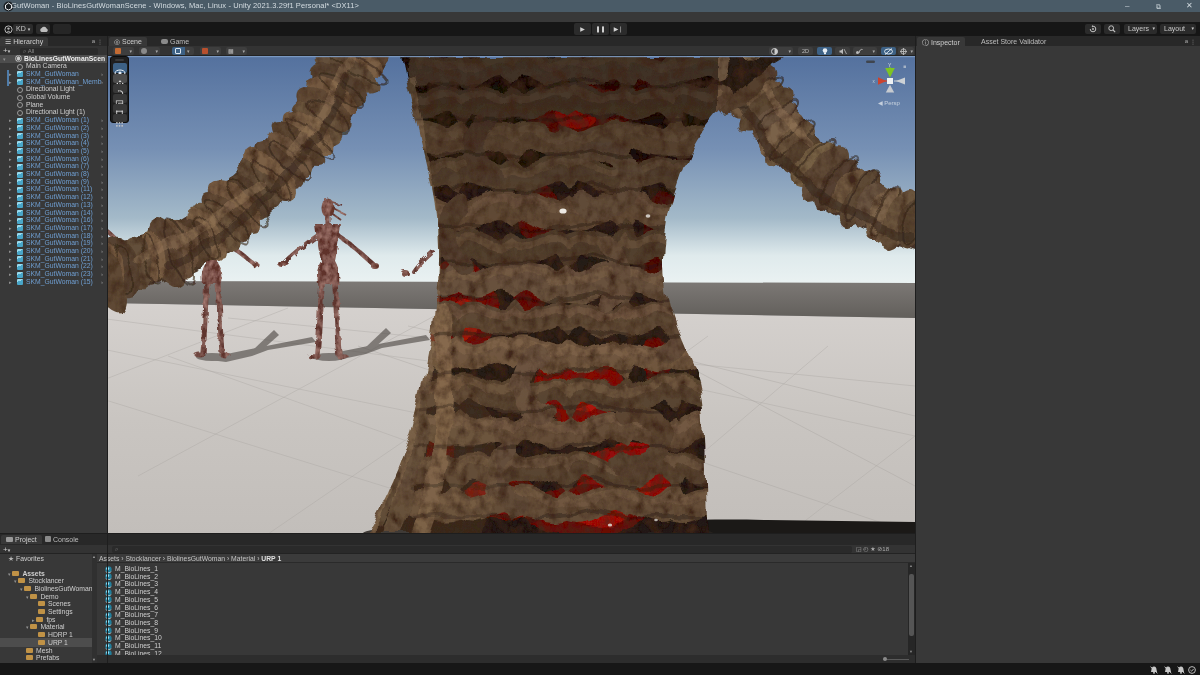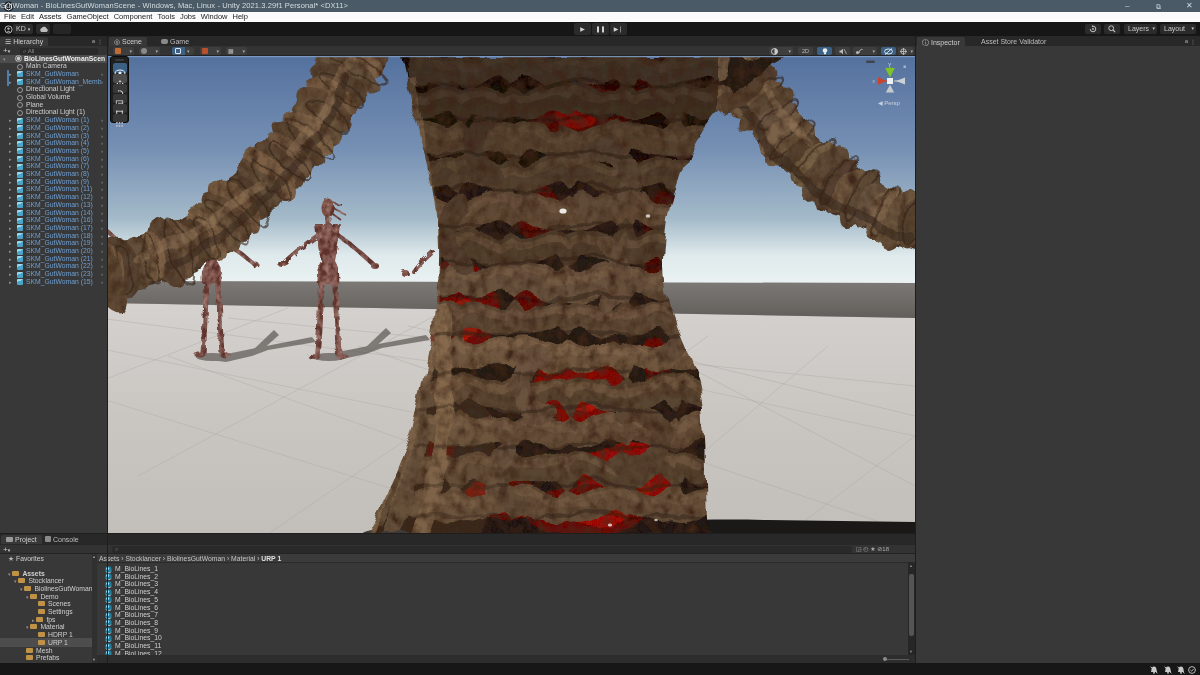--- a/index.html
+++ b/index.html
@@ -2,21 +2,21 @@
 <html><head>
 <meta charset="utf-8">
 <style>
   html,body{margin:0;padding:0;background:#000;}
   *{box-sizing:border-box;}
   #app{position:relative;width:1200px;height:675px;overflow:hidden;
        font-family:"Liberation Sans",sans-serif;background:#383838;}
   .abs{position:absolute;}
   
   #titlebar{left:0;top:0;width:1200px;height:12px;background:#4a5b67;}
-  #titletext{left:0;top:1px;font-size:7.5px;color:#d4dce1;letter-spacing:.1px;}
+  #titletext{left:11px;top:1px;font-size:7.5px;color:#d4dce1;letter-spacing:.1px;}
   .winbtn{top:3px;color:#cfd8dd;font-size:8px;line-height:6px;}
   
   #menubar{left:0;top:12px;width:1200px;height:10px;background:#fbfbfb;line-height:10px;}
   #menubar span{font-size:7.5px;color:#1c1c1c;margin-right:5px;display:inline-block;line-height:10px;vertical-align:top;}
   
   #toolbar{left:0;top:22px;width:1200px;height:14px;background:#161616;}
   .tbtn{position:absolute;background:#2b2b2b;border-radius:2px;color:#c8c8c8;
         font-size:7px;line-height:9px;text-align:left;}
   
   .tabbar{position:absolute;background:#282828;}
@@ -55,23 +55,20 @@
   <div class="abs" id="titlebar"></div>
   <svg class="abs" style="left:3px;top:1px" width="11" height="11" viewBox="0 0 11 11">
     <circle cx="5.5" cy="5.5" r="5" fill="#1b2024"></circle>
     <path d="M5.5 2 L8.5 4 L8.5 7.5 L5.5 9 L2.5 7.5 L2.5 4 Z" fill="none" stroke="#e8eaec" stroke-width="1"></path>
   </svg>
   <div class="abs" id="titletext">GutWoman - BioLinesGutWomanScene - Windows, Mac, Linux - Unity 2021.3.29f1 Personal* &lt;DX11&gt;</div>
   <div class="abs winbtn" style="left:1125px;">–</div>
   <div class="abs winbtn" style="left:1156px;font-size:7px;top:3.5px">⧉</div>
   <div class="abs winbtn" style="left:1186px;">✕</div>
 
-  <div class="abs" id="menubar">
-    <span style="margin-left:4px">File</span><span>Edit</span><span>Assets</span><span>GameObject</span><span>Component</span><span>Tools</span><span>Jobs</span><span>Window</span><span>Help</span>
-  </div>
 
   <div class="abs" id="toolbar"></div>
   <svg class="abs" style="left:4px;top:25px" width="60" height="9" viewBox="0 0 60 9">
     <circle cx="4.5" cy="4.5" r="3.6" fill="none" stroke="#b6b6b6" stroke-width="1"></circle>
     <circle cx="4.5" cy="3.6" r="1.2" fill="#b6b6b6"></circle>
     <path d="M2.6 6.8 A2.6 2.6 0 0 1 6.4 6.8" fill="#b6b6b6"></path>
   </svg>
   <div class="tbtn" style="left:13px;top:24px;width:20px;height:10px;padding-left:3px;">KD <span style="font-size:5px">▾</span></div>
   <div class="tbtn" style="left:36px;top:24px;width:14px;height:10px;"><svg width="10" height="7" style="margin:1.5px 0 0 3px">
         <path d="M2.5 6 A2.2 2.2 0 0 1 2.7 1.9 A2.8 2.8 0 0 1 7.6 2.6 A1.8 1.8 0 0 1 7.6 6 Z" fill="#bdbdbd"></path>

